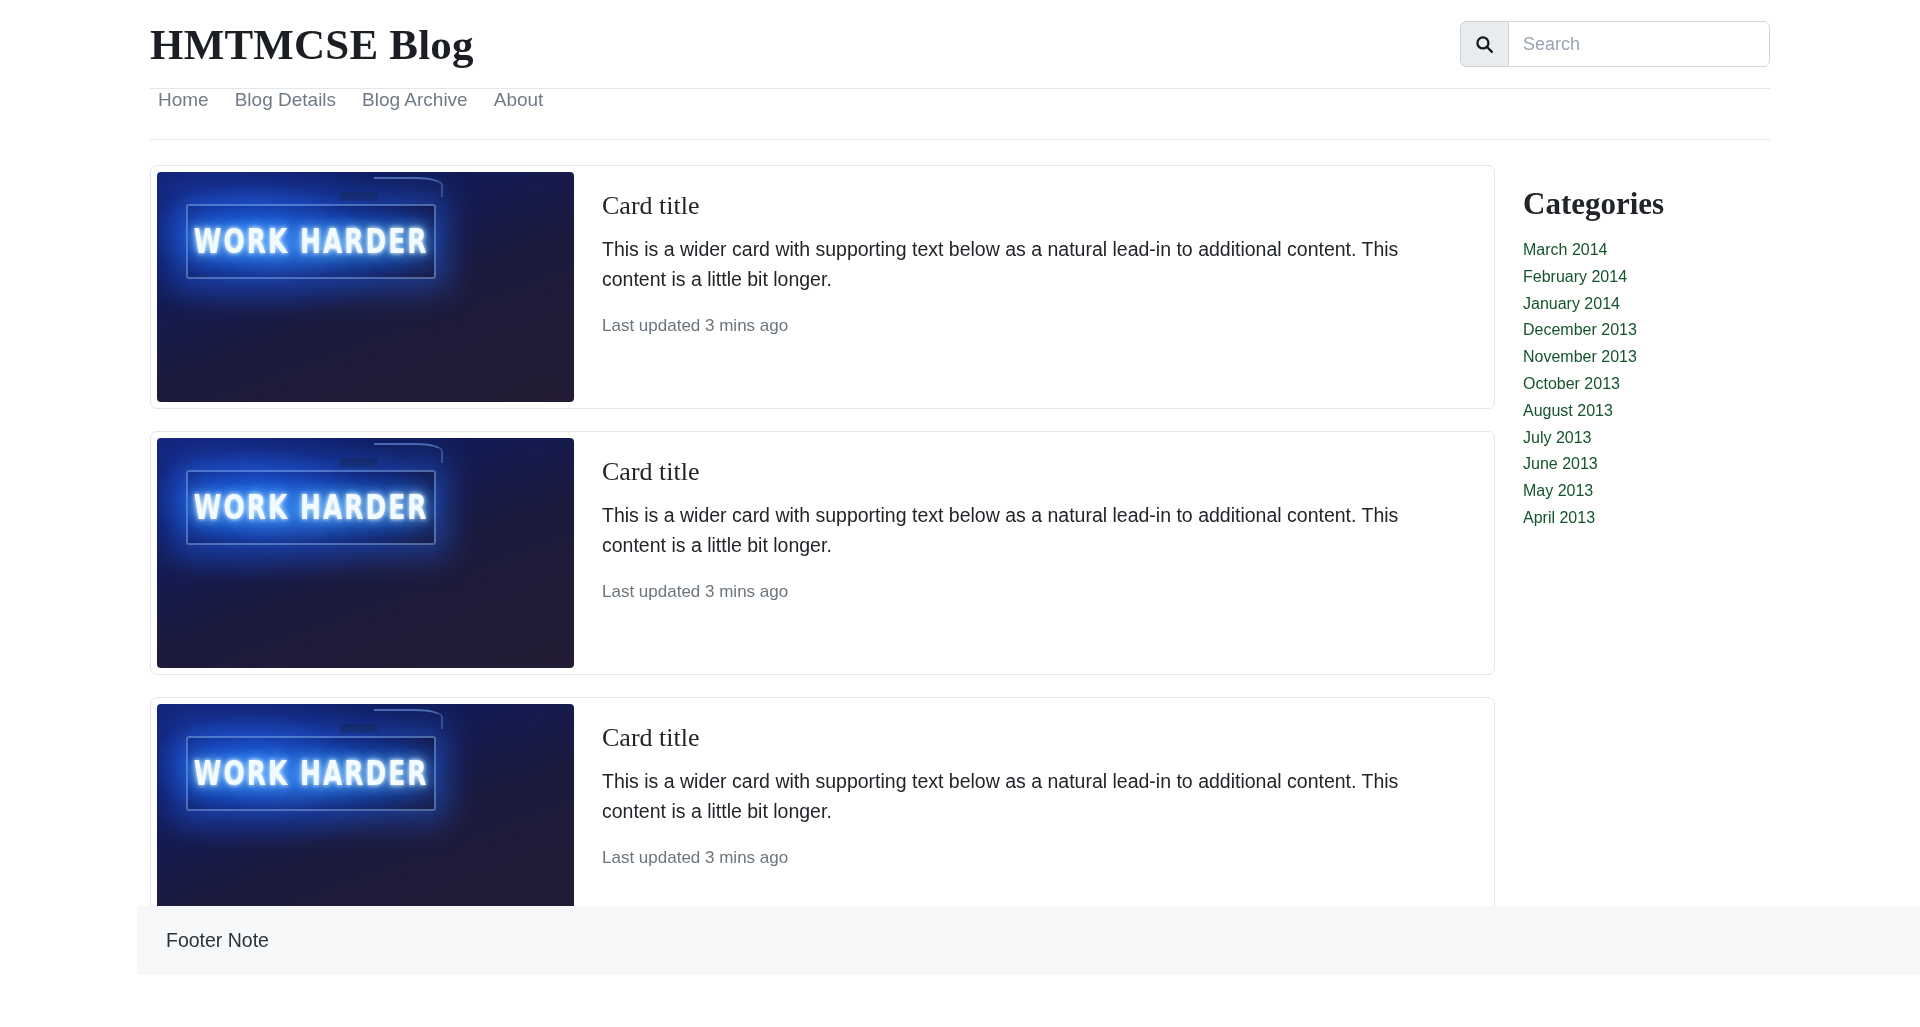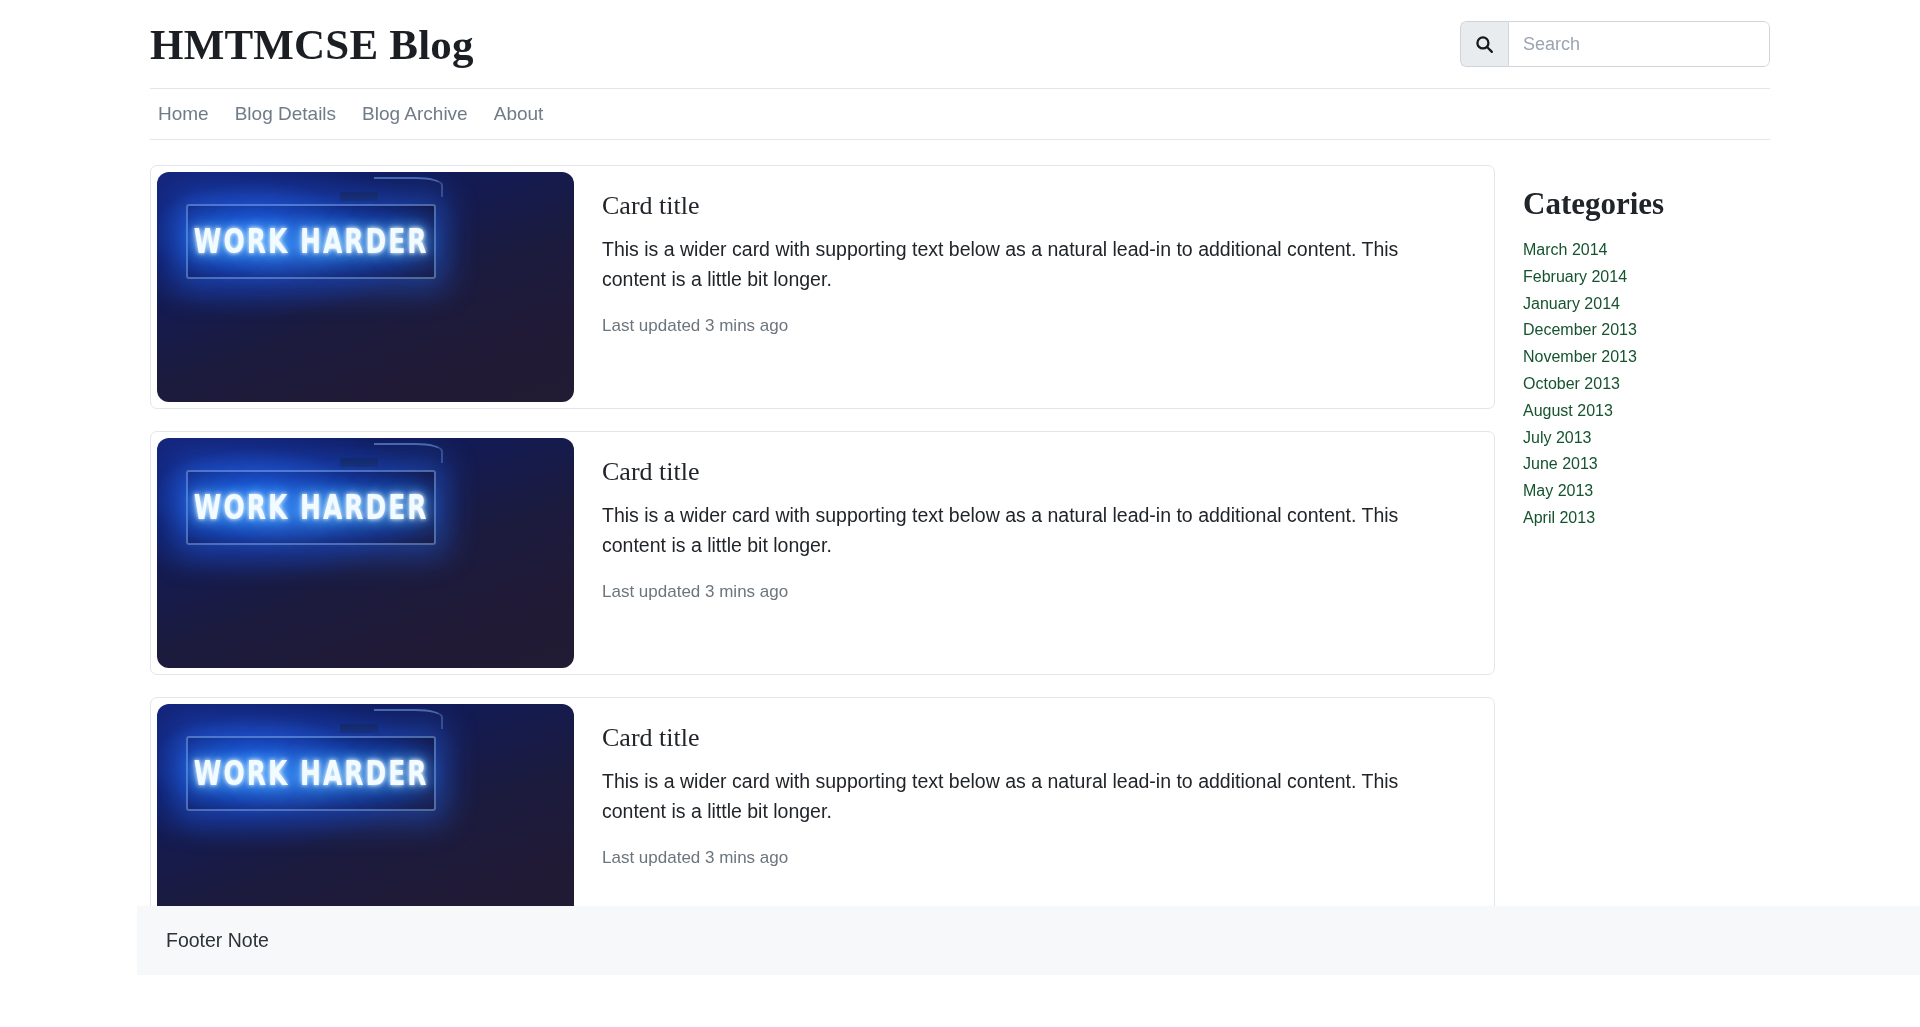--- a/index.html
+++ b/index.html
@@ -81,21 +81,20 @@
     outline: none;
   }
   .search-input::placeholder { color: #9aa5b1; }
 
   
   .navbar {
     border-top: 1px solid #e3e6ea;
     border-bottom: 1px solid #e3e6ea;
     height: 52px;
     display: flex;
-    align-items: center;
     gap: 26px;
     padding-left: 8px;
     box-sizing: border-box;
   }
   .nav-link {
     font-size: 19px;
     color: #6f7b87;
     text-decoration: none;
     white-space: nowrap;
   }
@@ -117,21 +116,21 @@
     background: #fff;
     display: flex;
     padding: 6px;
     box-sizing: border-box;
     margin-bottom: 22px;
   }
   .card-img {
     width: 417px;
     height: 230px;
     flex: 0 0 417px;
-    border-radius: 12px;
+    border-radius: 4px;
     position: relative;
     overflow: hidden;
     background:
       radial-gradient(ellipse 58% 50% at 24% 27%, rgba(38,110,255,0.75) 0%, rgba(18,50,160,0.30) 45%, rgba(0,0,0,0) 72%),
       linear-gradient(160deg, #15257a 0%, #101b5c 22%, #1b1b3f 55%, #201a36 78%, #221b33 100%);
   }
   .neon {
     position: absolute;
     left: 7%;
     top: 14%;

